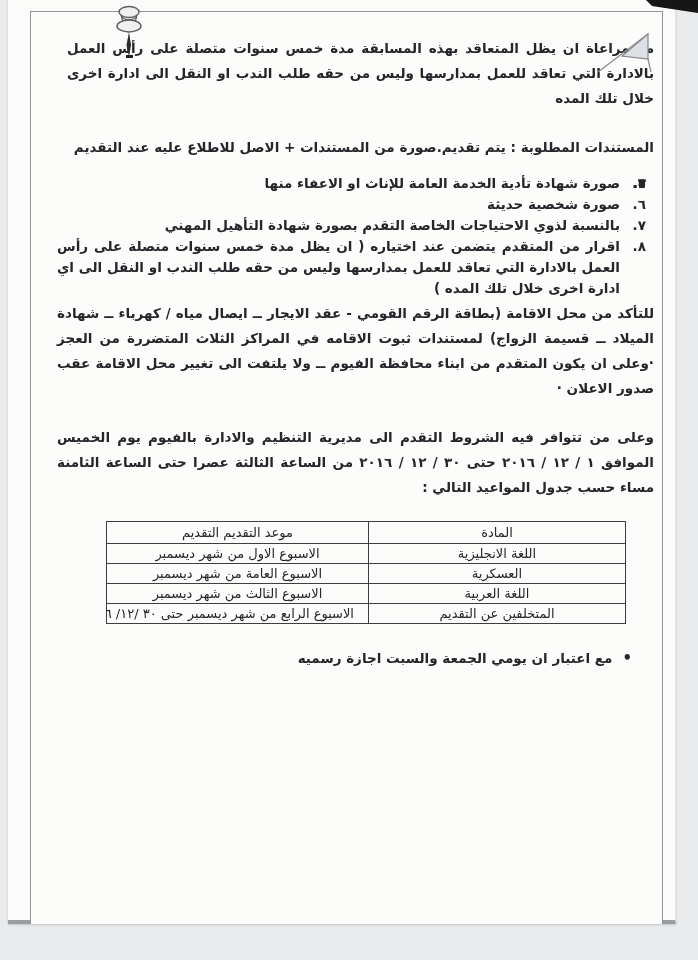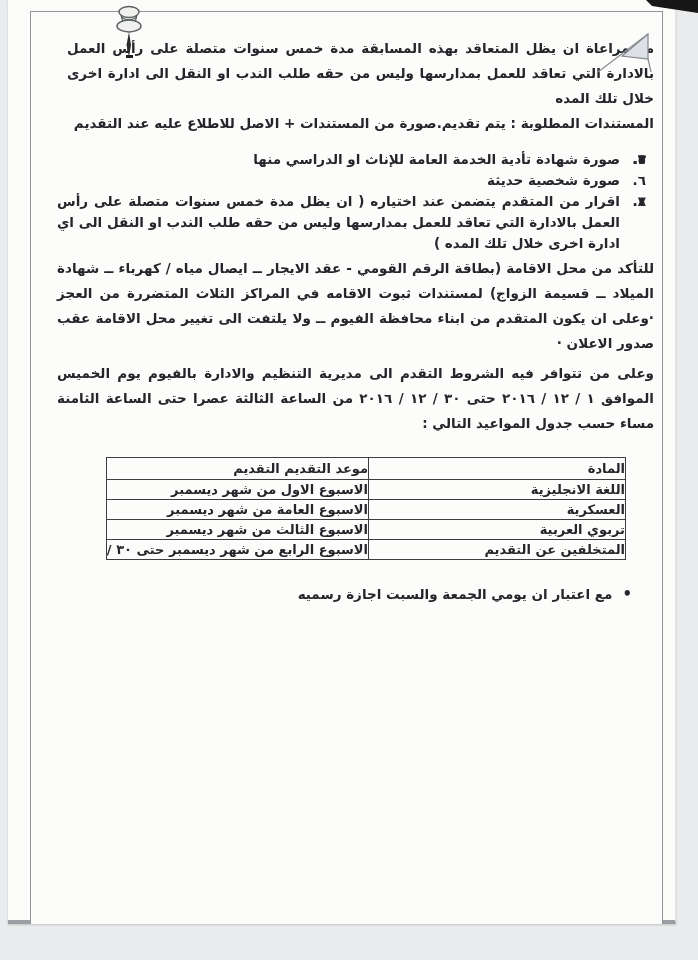--- a/index.html
+++ b/index.html
@@ -31,45 +31,45 @@
     padding: 24px 8px 0 26px;
     color: #24262b;
     font-weight: 700;
     font-size: 13.5px;
     direction: rtl;
     text-align: right;
   }
 
   .para { line-height: 25px; text-align: justify; }
   .intro { padding-left: 10px; }
-  .doc-heading { margin-top: 0; line-height: 25px; }
+  .doc-heading { margin-top: 24px; line-height: 25px; }
 
   ol.doc-list { list-style: none; margin-top: 13px; padding-right: 4px; }
   ol.doc-list li {
     position: relative; padding-right: 30px; line-height: 21px;
     text-align: justify;
   }
   ol.doc-list .num { position: absolute; right: 4px; top: 0; }
 
   .residence { margin-top: 2px; }
-  .schedule  { margin-top: 5px; }
+  .schedule  { margin-top: 24px; }
 
   table.sched {
     border-collapse: collapse;
     margin: 21px 28px 0 0;
     width: 519px;
     table-layout: fixed;
     font-size: 13px;
   }
   table.sched th, table.sched td {
     border: 1px solid #3c3e40;
-    text-align: right;
-    font-weight: 700;
+    text-align: center;
+    font-weight: 400;
     height: 20px;
-    padding: 1px 0;
+    padding: 1px 14px;
     overflow: hidden; white-space: nowrap;
   }
   table.sched th { height: 22px; }
   col.c-date { width: 262px; }
   col.c-subj { width: 257px; }
 
   .footer-note {
     margin-top: 24px;
     padding-right: 22px;
     display: flex; flex-direction: row; align-items: flex-start; gap: 10px;
@@ -104,28 +104,29 @@
             <span class="num">٢.</span>
           </li>
           <li>
             <span class="num">٣.</span>
           </li>
           <li>
             <span class="num">٤.</span>
           </li>
           <li>
             <span class="num">٥.</span>
-            <span>صورة شهادة تأدية الخدمة العامة للإناث او الدراسي منها</span>
+            <span>صورة شهادة تأدية الخدمة العامة للإناث او الاعفاء منها</span>
           </li>
           <li>
             <span class="num">٦.</span>
             <span>صورة شخصية حديثة</span>
           </li>
           <li>
             <span class="num">٧.</span>
+            <span>بالنسبة لذوي الاحتياجات الخاصة التقدم بصورة شهادة التأهيل المهني</span>
           </li>
           <li>
             <span class="num">٨.</span>
             <span>اقرار من المتقدم يتضمن عند اختياره ( ان يظل مدة خمس سنوات متصلة على رأس العمل بالادارة التي تعاقد للعمل بمدارسها وليس من حقه طلب الندب او النقل الى اي ادارة اخرى خلال تلك المده )</span>
           </li>
         </ol>
 
         <p class="para residence">للتأكد من محل الاقامة (بطاقة الرقم القومي - عقد الايجار ــ ايصال مياه / كهرباء ــ شهادة الميلاد ــ قسيمة الزواج) لمستندات ثبوت الاقامه في المراكز الثلاث المتضررة من العجز ·وعلى ان يكون المتقدم من ابناء محافظة الفيوم ــ ولا يلتفت الى تغيير محل الاقامة عقب صدور الاعلان ·</p>
 
         <p class="para schedule">وعلى من تتوافر فيه الشروط التقدم الى مديرية التنظيم والادارة بالفيوم يوم الخميس الموافق ١ / ١٢ / ٢٠١٦ حتى ٣٠ / ١٢ / ٢٠١٦ من الساعة الثالثة عصرا حتى الساعة الثامنة مساء حسب جدول المواعيد التالي :</p>
@@ -144,21 +145,21 @@
           <tbody>
             <tr>
               <td>اللغة الانجليزية</td>
               <td>الاسبوع الاول من شهر ديسمبر</td>
             </tr>
             <tr>
               <td>العسكرية</td>
               <td>الاسبوع العامة من شهر ديسمبر</td>
             </tr>
             <tr>
-              <td>تربوي العربية</td>
+              <td>اللغة العربية</td>
               <td>الاسبوع الثالث من شهر ديسمبر</td>
             </tr>
             <tr>
               <td>المتخلفين عن التقديم</td>
               <td>الاسبوع الرابع من شهر ديسمبر حتى ٣٠ /١٢/ ٢٠١٦</td>
             </tr>
           </tbody>
         </table>
 
         <div class="footer-note">

